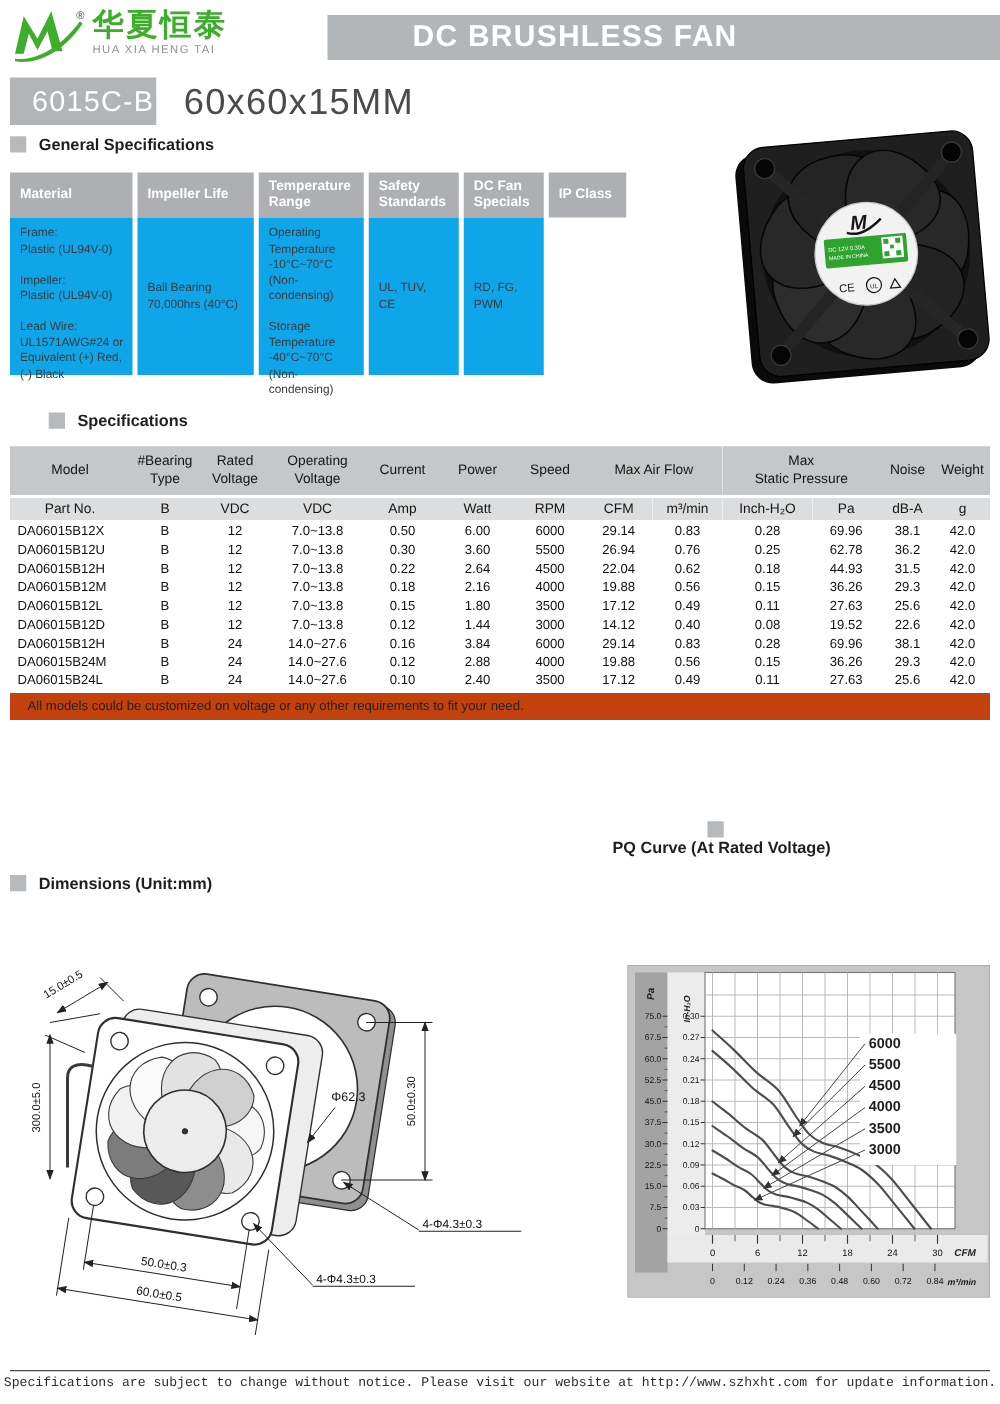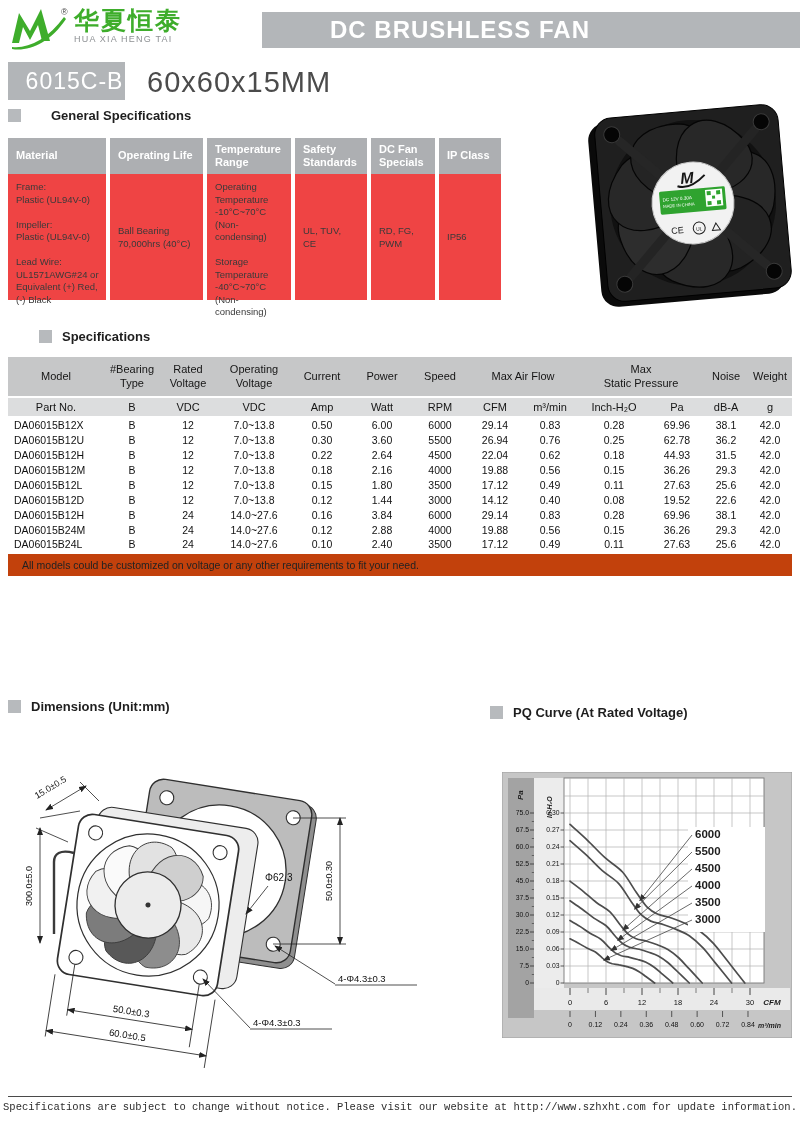--- a/index.html
+++ b/index.html
@@ -24,21 +24,21 @@
   
   .sec { position:absolute; display:flex; align-items:center; }
   .sec .bullet { width:13px; height:13px; background:#b7babd; margin-right:10px; }
   .sec .lbl { font-size:13px; font-weight:bold; color:#1e1e1e; }
 
   
   .gen-table { position:absolute; left:8px; top:138px; display:flex; gap:4px; }
   .gcol { display:flex; flex-direction:column; }
   .gcol .ghead { background:#adafb2; color:#fff; font-weight:bold; font-size:11px; line-height:1.2;
                  height:36px; display:flex; align-items:center; padding:0 0 0 8px; white-space:pre-line; }
-  .gcol .gbody { background:#ef4444; color:#3a3a3a; font-size:9.5px; line-height:1.32; height:126px;
+  .gcol .gbody { background:#0ea5e9; color:#3a3a3a; font-size:9.5px; line-height:1.32; height:126px;
                  padding:7px 4px 6px 8px; white-space:pre-line; display:flex; flex-direction:column; justify-content:center; }
   .gcol.vtop .gbody { justify-content:flex-start; }
   .gcol:nth-child(1){width:98px;} .gcol:nth-child(2){width:93px;} .gcol:nth-child(3){width:84px;}
   .gcol:nth-child(4){width:72px;} .gcol:nth-child(5){width:64px;} .gcol:nth-child(6){width:62px;}
 
   
   .fan-photo { position:absolute; left:585px; top:95px; width:215px; height:220px; }
 
   
   .spec-table { position:absolute; left:8px; top:357px; width:784px; border-collapse:collapse; table-layout:fixed; }
@@ -75,40 +75,40 @@
     <div class="logo-txt">
       <div class="logo-cn">华夏恒泰</div>
       <div class="logo-en">HUA XIA HENG TAI</div>
     </div>
   </div>
   <div class="banner">DC BRUSHLESS FAN</div>
 
   <div class="model-box">6015C-B</div>
   <div class="model-size">60x60x15MM</div>
 
-  <div class="sec" style="left:8px; top:108px;gap:20px;">
+  <div class="sec" style="left:8px; top:108px;">
     <span class="bullet"></span>
     <span class="lbl">General Specifications</span>
   </div>
   <div class="gen-table">
       <div class="gcol vtop">
         <div class="ghead">Material</div>
         <div class="gbody">Frame:
 Plastic (UL94V-0)
 
 Impeller:
 Plastic (UL94V-0)
 
 Lead Wire:
 UL1571AWG#24 or
 Equivalent (+) Red,
 (-) Black</div>
       </div>
       <div class="gcol">
-        <div class="ghead">Operating Life</div>
+        <div class="ghead">Impeller Life</div>
         <div class="gbody">Ball Bearing
 70,000hrs (40°C)</div>
       </div>
       <div class="gcol vtop">
         <div class="ghead">Temperature
 Range</div>
         <div class="gbody">Operating
 Temperature
 -10°C~70°C
 (Non-condensing)
@@ -125,21 +125,20 @@
 CE</div>
       </div>
       <div class="gcol">
         <div class="ghead">DC Fan
 Specials</div>
         <div class="gbody">RD, FG,
 PWM</div>
       </div>
       <div class="gcol">
         <div class="ghead">IP Class</div>
-        <div class="gbody">IP56</div>
       </div>
     </div>
 
   <svg class="fan-photo" viewBox="0 0 215 220">
     <g transform="translate(108,108) rotate(-5)">
       <rect x="-99" y="-87" width="184" height="184" rx="17" fill="#0a0a0a"></rect>
       <rect x="-92" y="-92" width="184" height="184" rx="17" fill="#1f1f1f" stroke="#000" stroke-width="1"></rect>
       <circle cx="0" cy="0" r="83" fill="#111"></circle>
       <g stroke="#050505" stroke-width="1.2" fill="#282828">
         <path d="M6,-16 C44,-70 96,-48 80,10 C68,46 18,30 6,-16 Z"></path>
@@ -373,21 +372,21 @@
           <td colspan="13">All models could be customized on voltage or any other requirements to fit your need.</td>
         </tr>
       </tbody>
   </table>
 
   <div class="sec" style="left:8px; top:699px;">
     <span class="bullet"></span>
     <span class="lbl">Dimensions (Unit:mm)</span>
   </div>
 
-  <div class="sec" style="left:490px; top:705px;">
+  <div class="sec" style="left:490px; top:657px;flex-direction:column;">
     <span class="bullet"></span>
     <span class="lbl">PQ Curve (At Rated Voltage)</span>
   </div>
 
   <svg class="dim-draw" viewBox="0 0 460 330">
     <defs>
       <marker id="arr" markerWidth="8" markerHeight="6" refX="7" refY="3" orient="auto" markerUnits="userSpaceOnUse">
         <path d="M0,0 L8,3 L0,6 Z" fill="#222"></path>
       </marker>
       <marker id="arrs" markerWidth="8" markerHeight="6" refX="1" refY="3" orient="auto" markerUnits="userSpaceOnUse">

